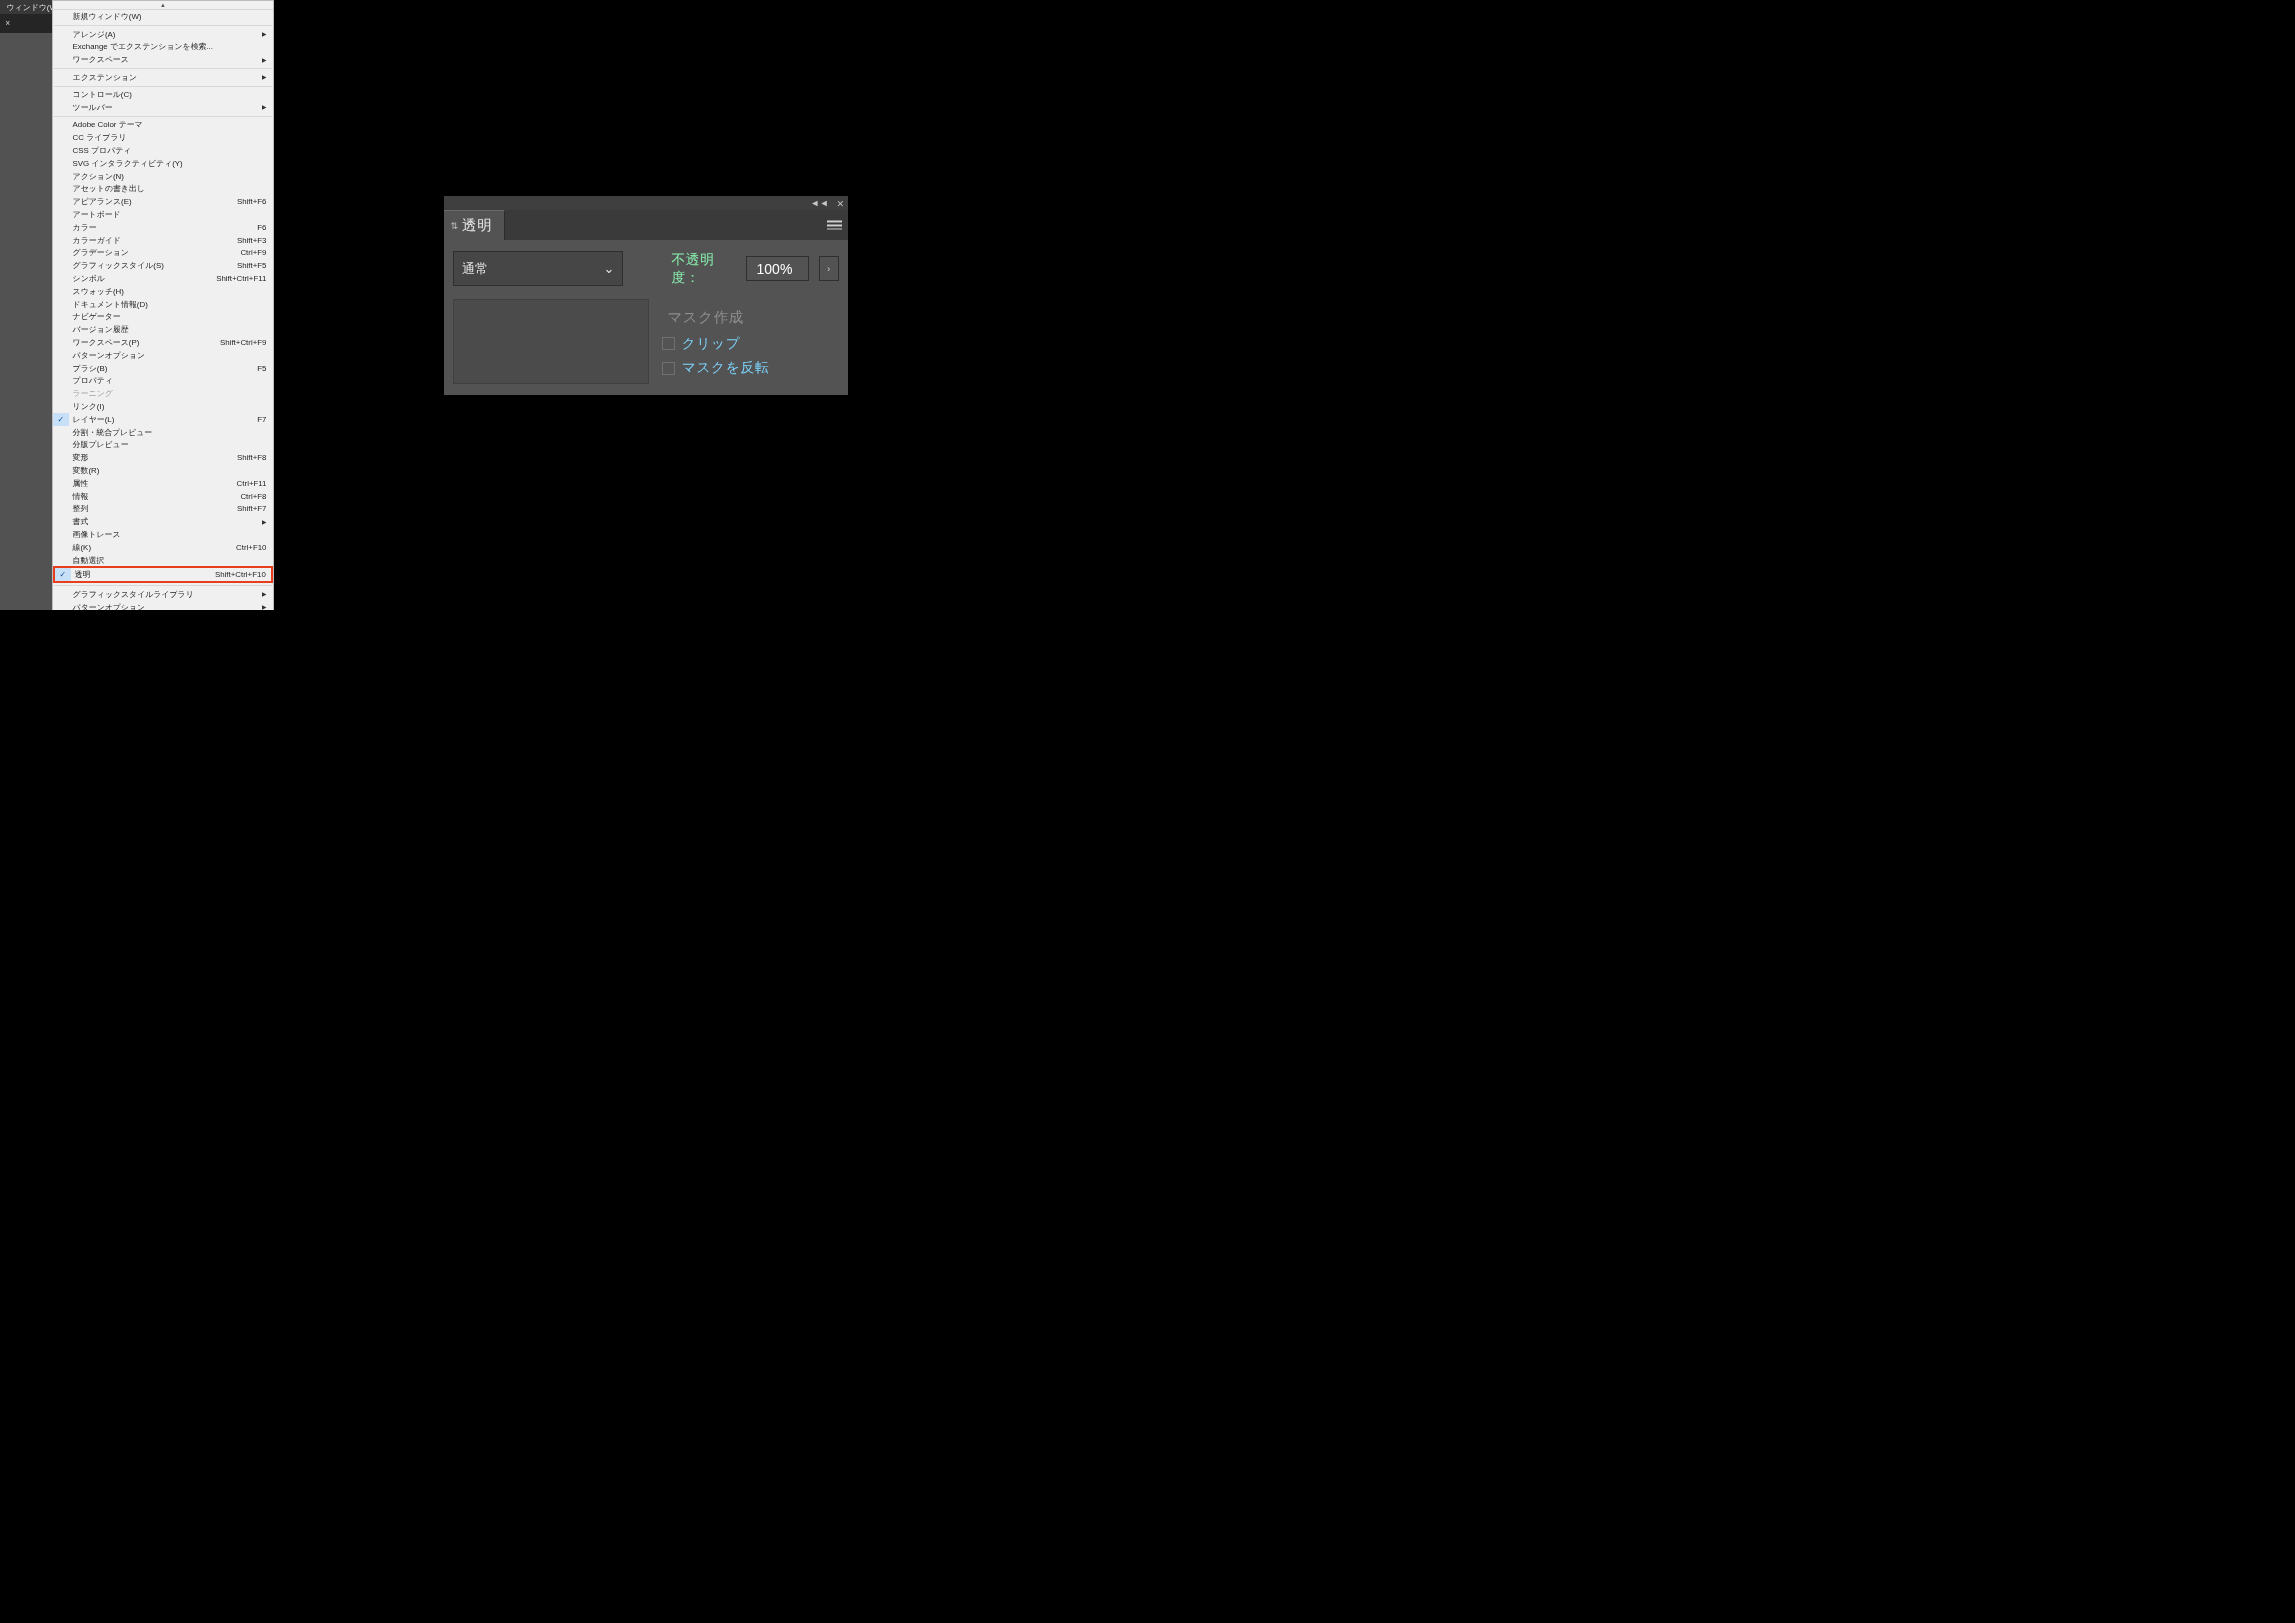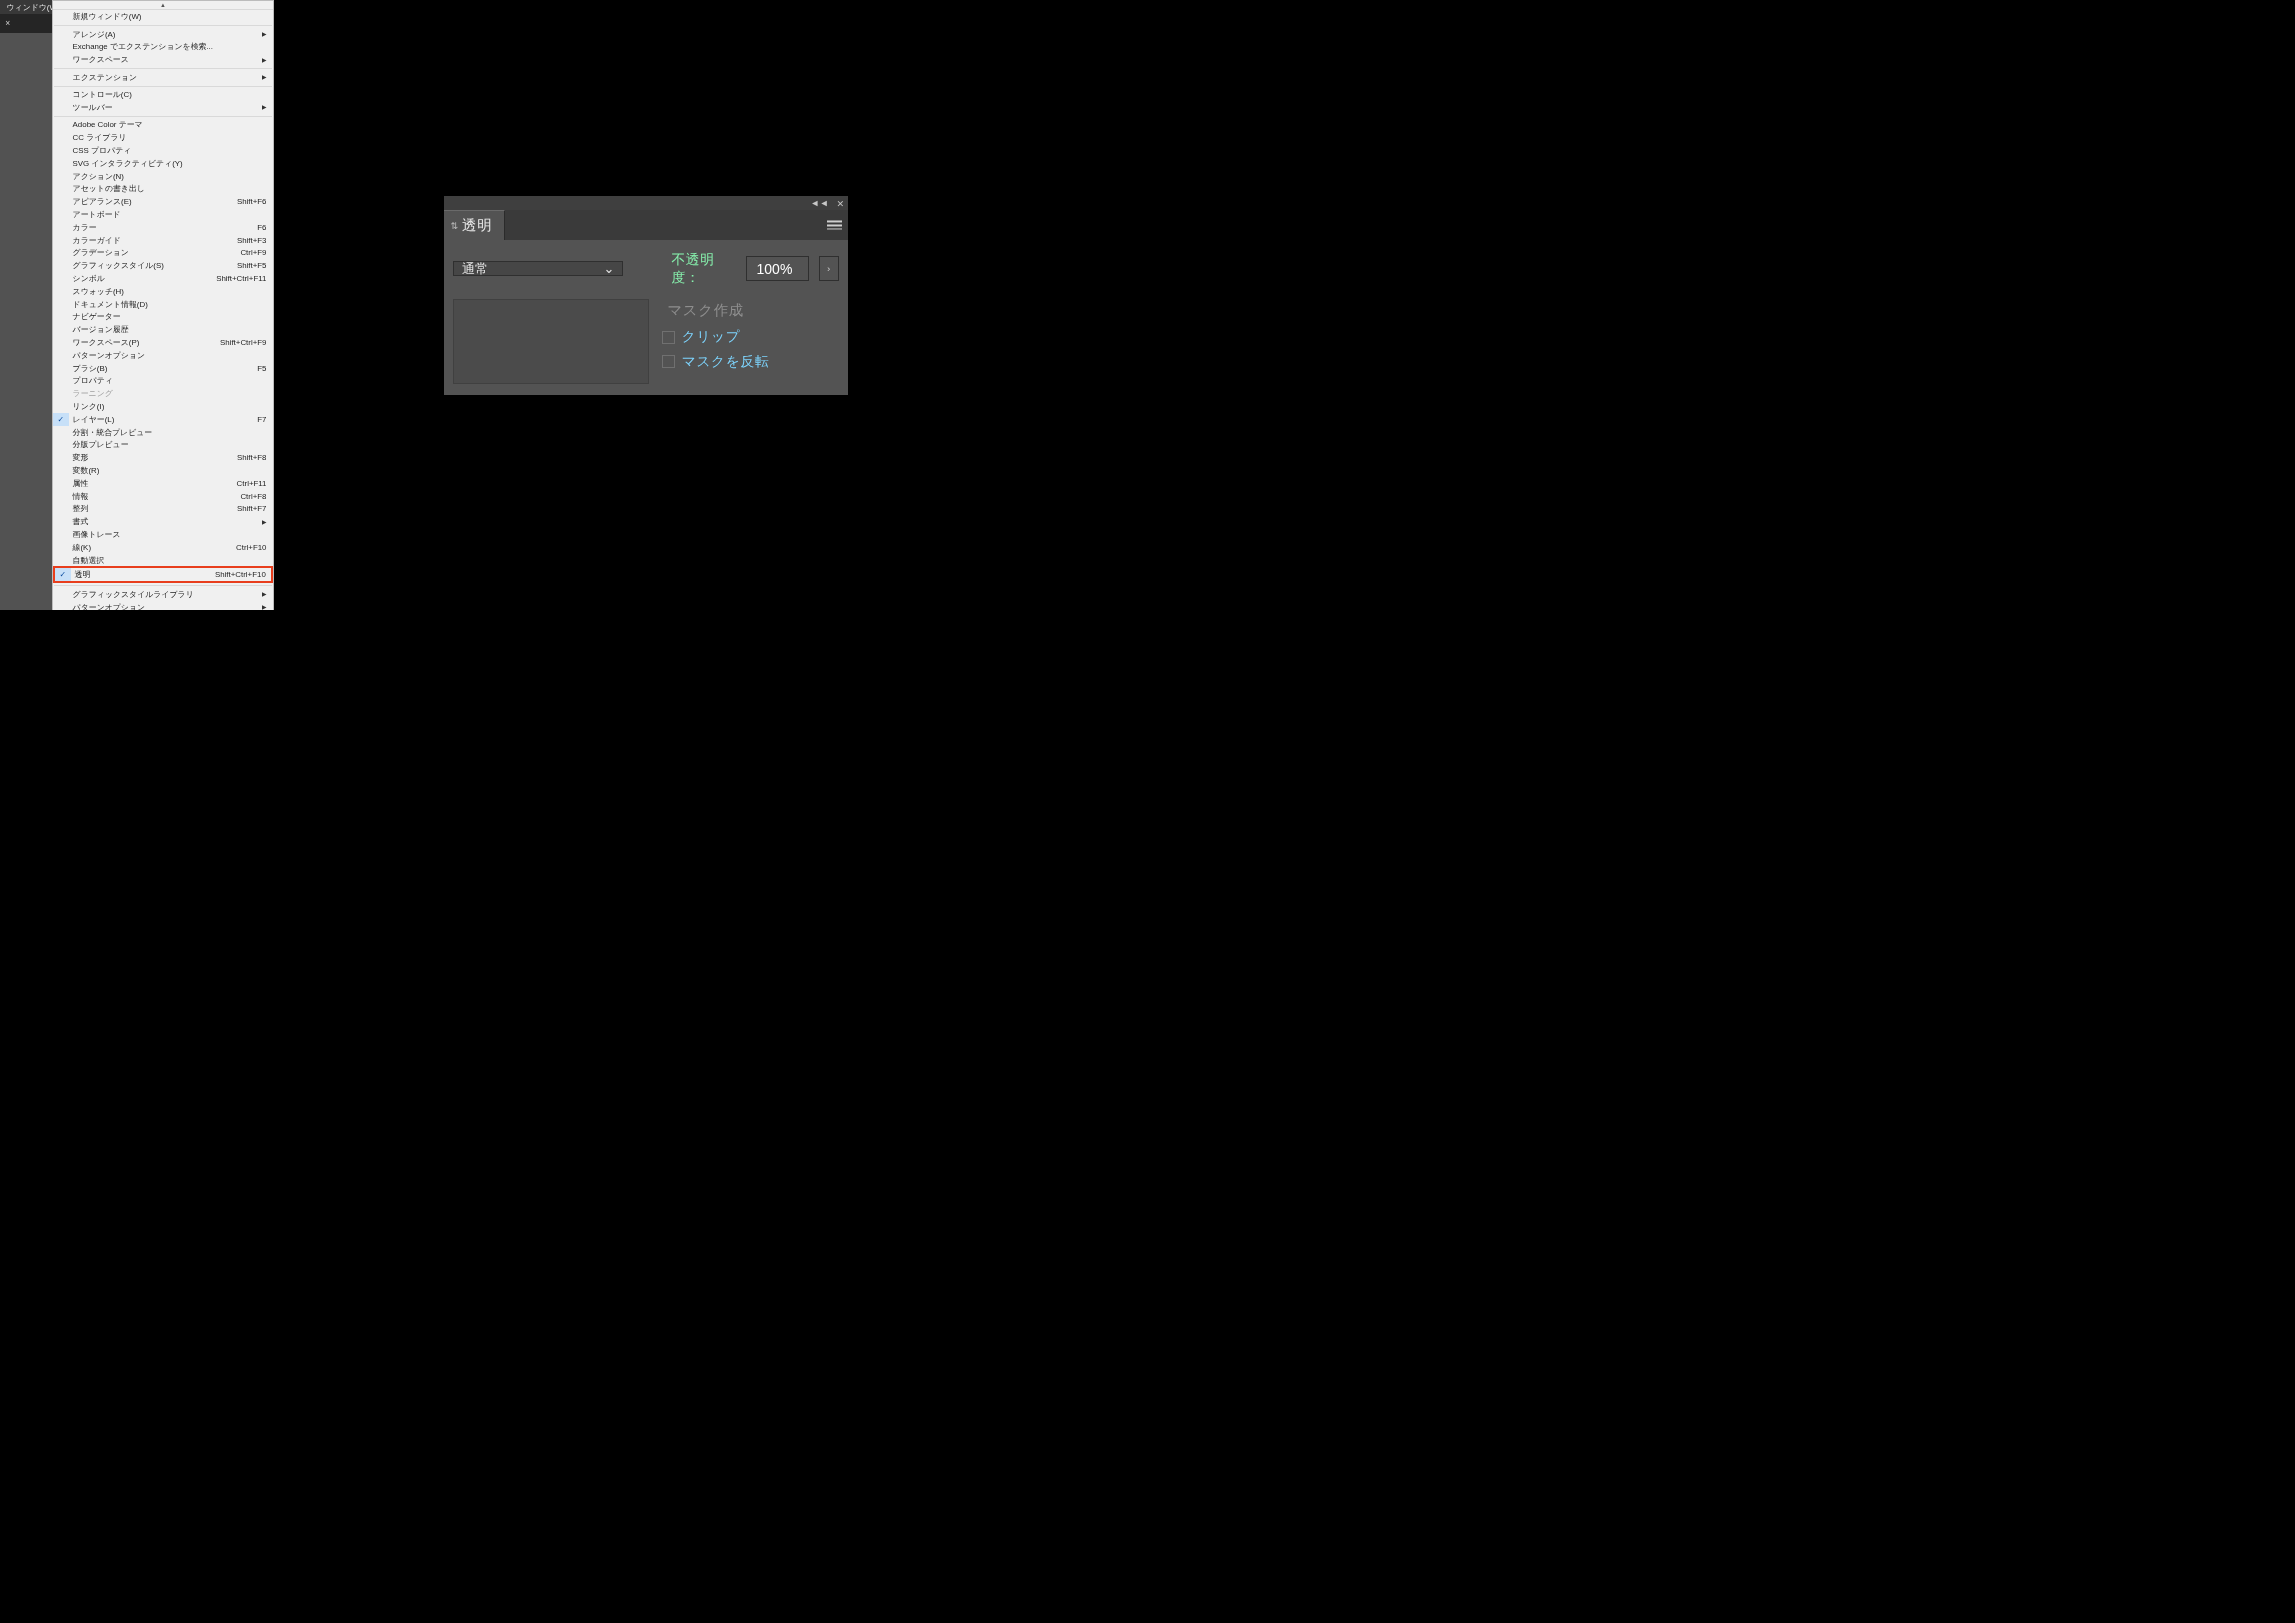--- a/index.html
+++ b/index.html
@@ -133,21 +133,21 @@
   }
   .hamburger span { display:block; width: 14.4px; height: 1.3px; background: #cfcfcf; }
   .panel-body {
     background: #535353;
     padding: 10.5px 9.2px 11.8px 9.2px;
     color: #ddd;
   }
   .row1 { display: flex; align-items: center; gap: 9.2px; margin-bottom: 11.8px; }
   .blend-select {
     flex: 0 0 170px;
-    height: 15px;
+    height: 35px;
     background: #464646;
     border: 0.7px solid #2f2f2f;
     display: flex; align-items: center; justify-content: space-between;
     padding: 0 7.9px;
     color: #e4e4e4; font-size: 13px;
   }
   .opacity-label { color: #86efac; font-size: 13.7px; letter-spacing: 0.7px; margin-left: 39px; }
   .opacity-value {
     height: 25px;
     border: 0.7px solid #2f2f2f;
@@ -156,21 +156,21 @@
     display: flex; align-items: center;
     padding: 0 9.2px; min-width: 63px;
   }
   .expand-btn {
     width: 22px; height: 25px;
     border: 0.7px solid #2f2f2f;
     display: flex; align-items: center; justify-content: center;
     background: #535353;
     color: #cfcfcf; font-size: 9.8px;
   }
-  .row2 { display: flex; gap: 13px; align-items: flex-start; }
+  .row2 { display: flex; gap: 13px; align-items: center; }
   .mask-preview {
     width: 196px; height: 85px;
     border: 0.7px solid #404040;
     background: #4b4b4b;
   }
   .mask-controls { display: flex; flex-direction: column; gap: 6.5px; padding-top: 1.3px; }
   .make-mask-btn {
     color: #8e8e8e; font-size: 14.4px; letter-spacing: 0.7px;
     padding: 1.3px 5.2px;
   }

